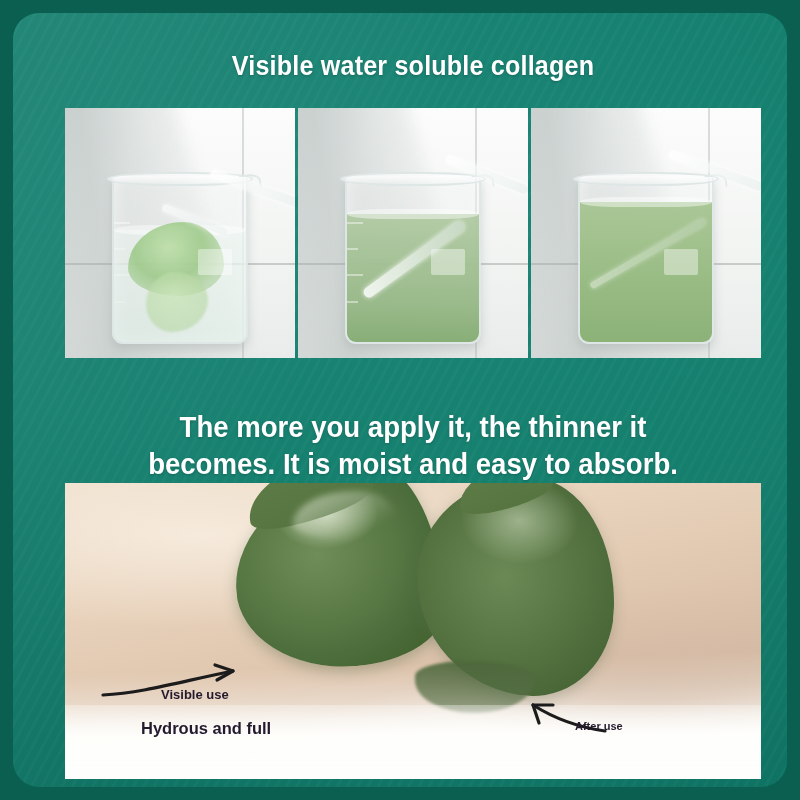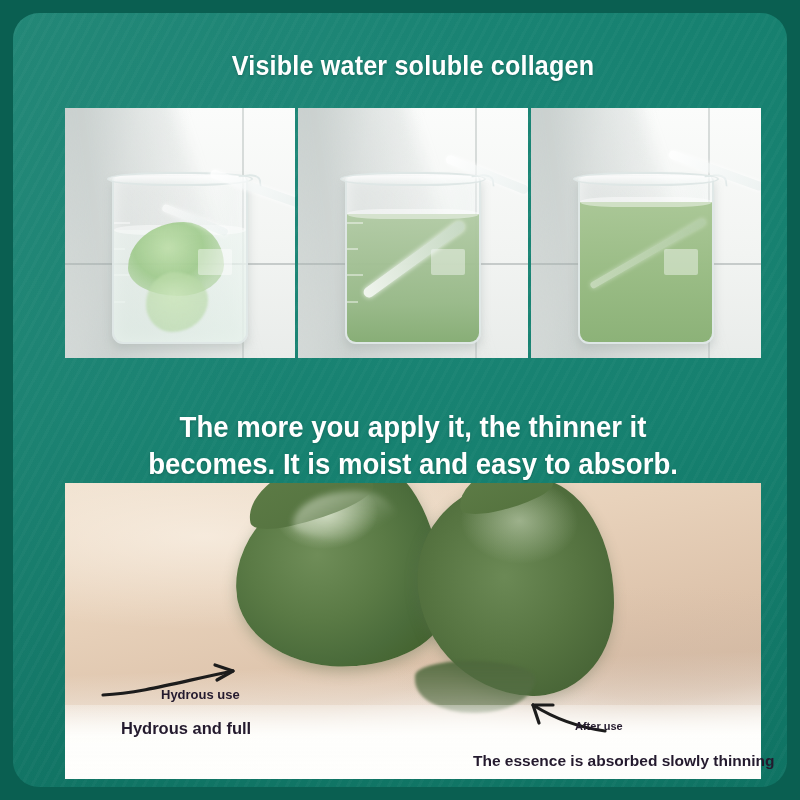--- a/index.html
+++ b/index.html
@@ -253,21 +253,21 @@
   
   .arrowsvg{ position:absolute; left:0; top:0; width:696px; height:296px; overflow:visible; }
 
   
   .anno{
     position:absolute; color:#241a2e;
     font-weight:bold; white-space:nowrap;
     transform-origin:0 50%;
   }
   .anno-before { left:148px; top:674px; font-size:13px; z-index:7; }
-  .anno-hydrous{ left:108px; top:706px; font-size:16.5px; z-index:7; }
+  .anno-hydrous{ left:128px; top:706px; font-size:16.5px; z-index:7; }
   .anno-after  { left:562px; top:707px; font-size:11px;  z-index:7; }
   .anno-essence{ left:460px; top:739px; font-size:15.5px; z-index:7; }
 </style>
 </head>
 <body>
 
 <div id="poster">
   <div class="card">
 
     <div class="title">Visible water soluble collagen</div>
@@ -351,19 +351,18 @@
       <div class="whitestrip"></div>
 
       <svg class="arrowsvg" viewBox="0 0 696 296">
         <path d="M 38 212 C 78 210, 118 198, 168 188" stroke="#1c1c1c" stroke-width="3.2" fill="none" stroke-linecap="round"></path>
         <path d="M 168 188 L 150 182 M 168 188 L 152 197" stroke="#1c1c1c" stroke-width="3.2" fill="none" stroke-linecap="round"></path>
         <path d="M 540 248 C 512 244, 490 236, 468 222" stroke="#1c1c1c" stroke-width="3.2" fill="none" stroke-linecap="round"></path>
         <path d="M 468 222 L 488 222 M 468 222 L 474 240" stroke="#1c1c1c" stroke-width="3.2" fill="none" stroke-linecap="round"></path>
       </svg>
     </div>
 
-    <div class="anno anno-before">Hydrous use</div>
+    <div class="anno anno-before">Visible use</div>
     <div class="anno anno-hydrous">Hydrous and full</div>
     <div class="anno anno-after">After use</div>
-    <div class="anno anno-essence">The essence is absorbed slowly thinning</div>
 
   </div>
 </div>
 
 </body></html>

